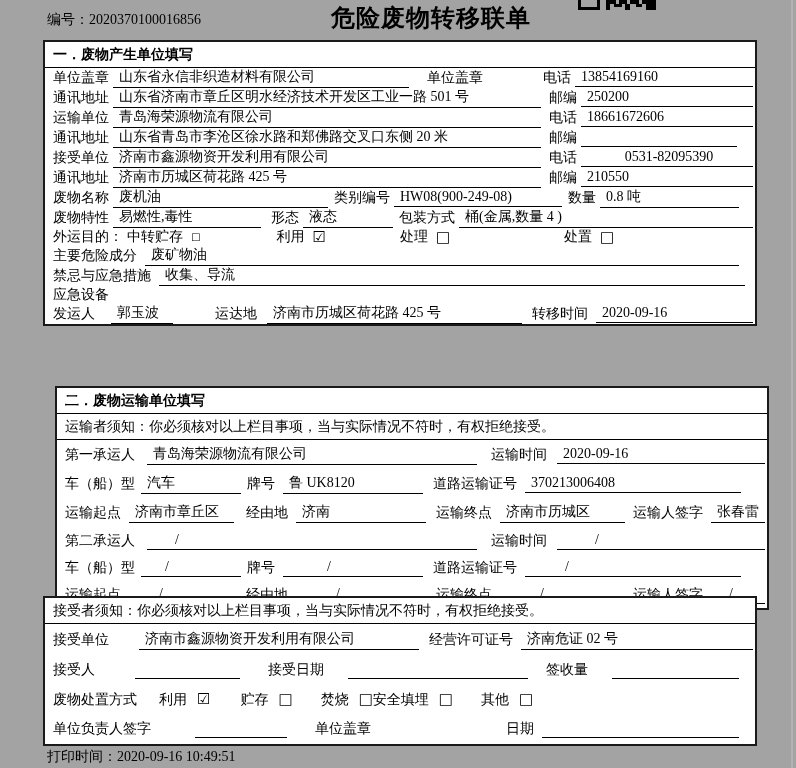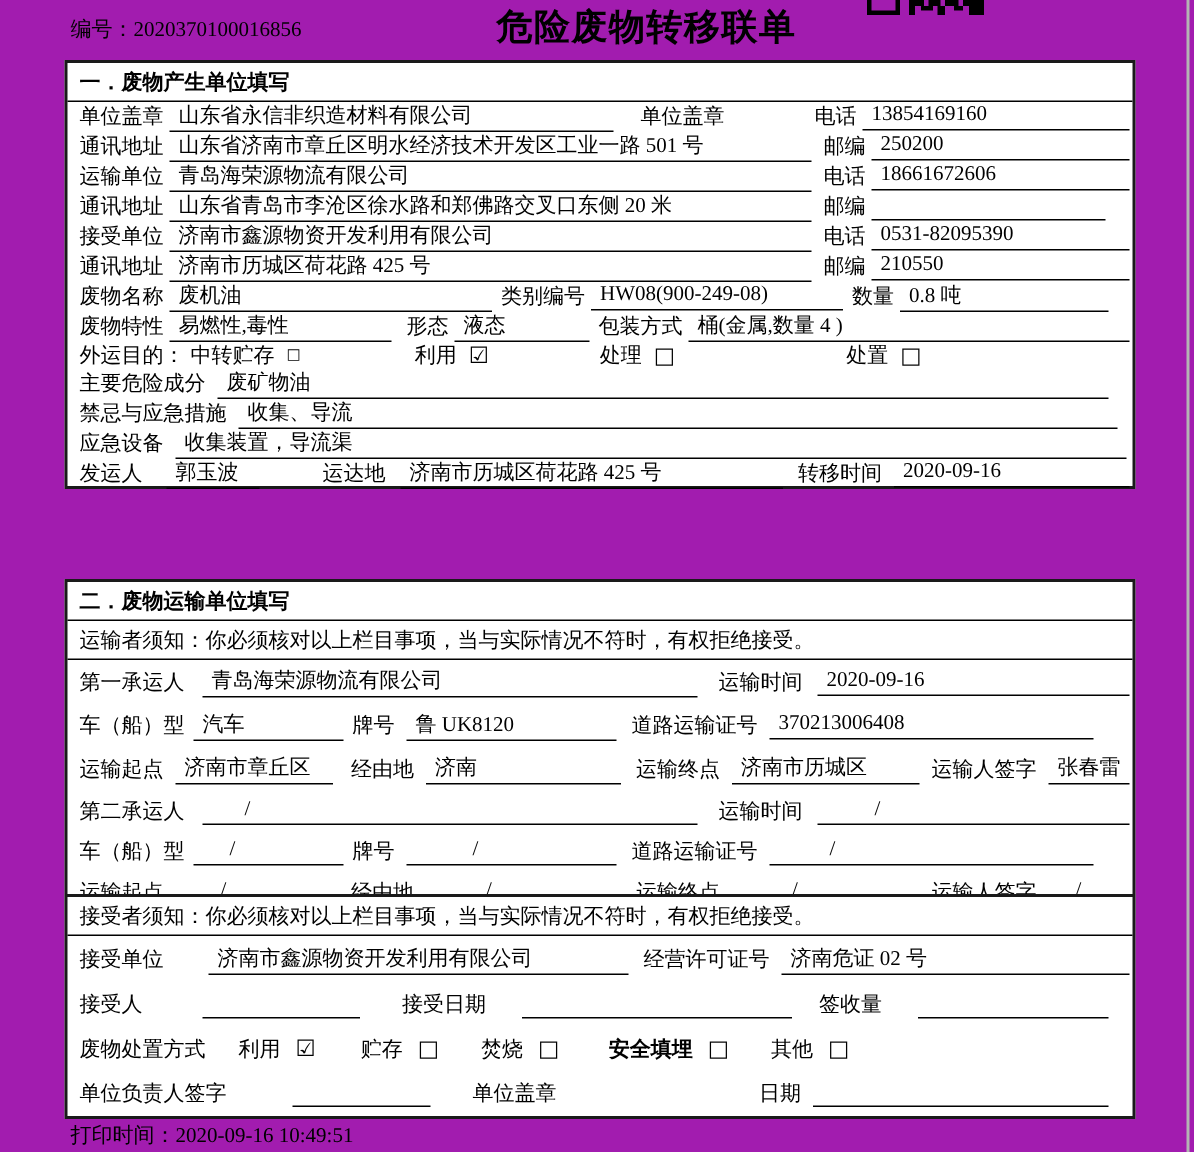--- a/index.html
+++ b/index.html
@@ -1,31 +1,31 @@
 <!DOCTYPE html>
 <html><head>
 <meta charset="utf-8">
 <style>
   * { margin:0; padding:0; box-sizing:border-box; }
   html,body { background:#fff; }
   .page {
-    position:relative; width:796px; height:768px; background:#a21caf;
+    position:relative; width:796px; height:768px; background:#a3a3a3;
     font-family:"Liberation Serif","DejaVu Serif",serif;
     font-size:14px; color:#000; overflow:hidden;
   }
   .hd-sans { font-family:"DejaVu Sans","Liberation Sans",sans-serif; font-weight:bold; }
 
   .doc-number { position:absolute; left:47px; top:11px; font-size:14px; white-space:nowrap; }
   .doc-title  { position:absolute; left:331px; top:2px; font-size:24px; letter-spacing:1px; white-space:nowrap; }
   .qr-frag    { position:absolute; left:578px; top:0; width:78px; height:10px; }
   .page-edge  { position:absolute; left:791px; top:0; width:2px; height:768px; background:#b4b4b4; }
 
   .box { position:absolute; left:43px; width:714px; border:2px solid #1a1a1a; display:flex; flex-direction:column; background:#fff; }
   .box1 { top:40px;  height:286px; }
-  .box2 { top:386px; height:224px; }
+  .box2 { top:386px; height:224px;margin-left:12px; }
   .box3 { top:596px; height:150px; }
 
   .box-hd { flex:0 0 auto; border-bottom:1px solid #000; padding:4px 8px 3px 8px; font-size:14px; }
   .notice { flex:0 0 auto; border-bottom:1px solid #000; padding:4px 8px 3px 8px; white-space:nowrap; }
   .rows { flex:1 1 auto; display:flex; flex-direction:column; }
   .row  { flex:1 1 auto; display:flex; align-items:center; padding:0 2px 0 8px; white-space:nowrap; }
 
   .lbl { flex:0 0 auto; white-space:nowrap; }
   .ul  { flex:0 0 auto; border-bottom:1px solid #000; white-space:nowrap; padding:0 2px 1px 6px; }
   .ul:empty::before { content:"\00a0"; }
@@ -91,21 +91,21 @@
         <span class="lbl">通讯地址</span>
         <span class="ul" style="width:428px;margin-left:4px;">山东省青岛市李沧区徐水路和郑佛路交叉口东侧 20 米</span>
         <span class="lbl" style="margin-left:8px;">邮编</span>
         <span class="ul fill" style="margin-left:4px;margin-right:16px;"></span>
       </div>
 
       <div class="row">
         <span class="lbl">接受单位</span>
         <span class="ul" style="width:428px;margin-left:4px;">济南市鑫源物资开发利用有限公司</span>
         <span class="lbl" style="margin-left:8px;">电话</span>
-        <span class="ul fill" style="margin-left:4px;">0531-82095390</span>
+        <span class="ul fill" style="margin-left:4px;text-align:center;">0531-82095390</span>
       </div>
 
       <div class="row">
         <span class="lbl">通讯地址</span>
         <span class="ul" style="width:428px;margin-left:4px;">济南市历城区荷花路 425 号</span>
         <span class="lbl" style="margin-left:8px;">邮编</span>
         <span class="ul fill" style="margin-left:4px;">210550</span>
       </div>
 
       <div class="row">
@@ -143,21 +143,20 @@
         <span class="ul fill" style="margin-left:8px;margin-right:14px;">废矿物油</span>
       </div>
 
       <div class="row">
         <span class="lbl">禁忌与应急措施</span>
         <span class="ul fill" style="margin-left:8px;margin-right:8px;">收集、导流</span>
       </div>
 
       <div class="row">
         <span class="lbl">应急设备</span>
-        <span class="ul fill" style="margin-left:8px;margin-right:2px;">收集装置，导流渠</span>
       </div>
 
       <div class="row">
         <span class="lbl">发运人</span>
         <span class="ul" style="width:62px;margin-left:16px;">郭玉波</span>
         <span class="lbl" style="margin-left:42px;">运达地</span>
         <span class="ul" style="width:255px;margin-left:10px;">济南市历城区荷花路 425 号</span>
         <span class="lbl" style="margin-left:10px;">转移时间</span>
         <span class="ul fill" style="margin-left:8px;">2020-09-16</span>
       </div>
@@ -248,21 +247,21 @@
       </div>
 
       <div class="row">
         <span class="lbl">废物处置方式</span>
         <span class="lbl" style="margin-left:22px;">利用</span>
         <span class="cb" style="margin-left:10px;">☑</span>
         <span class="lbl" style="margin-left:30px;">贮存</span>
         <span class="cb" style="margin-left:10px;">□</span>
         <span class="lbl" style="margin-left:28px;">焚烧</span>
         <span class="cb" style="margin-left:10px;">□</span>
-        <span class="lbl" style="margin-left:33px;font-weight:bold;">安全填埋</span>
+        <span class="lbl" style="">安全填埋</span>
         <span class="cb" style="margin-left:10px;">□</span>
         <span class="lbl" style="margin-left:28px;">其他</span>
         <span class="cb" style="margin-left:10px;">□</span>
       </div>
 
       <div class="row">
         <span class="lbl">单位负责人签字</span>
         <span class="ul" style="width:92px;margin-left:44px;"></span>
         <span class="lbl" style="margin-left:28px;">单位盖章</span>
         <span class="lbl" style="margin-left:135px;">日期</span>

